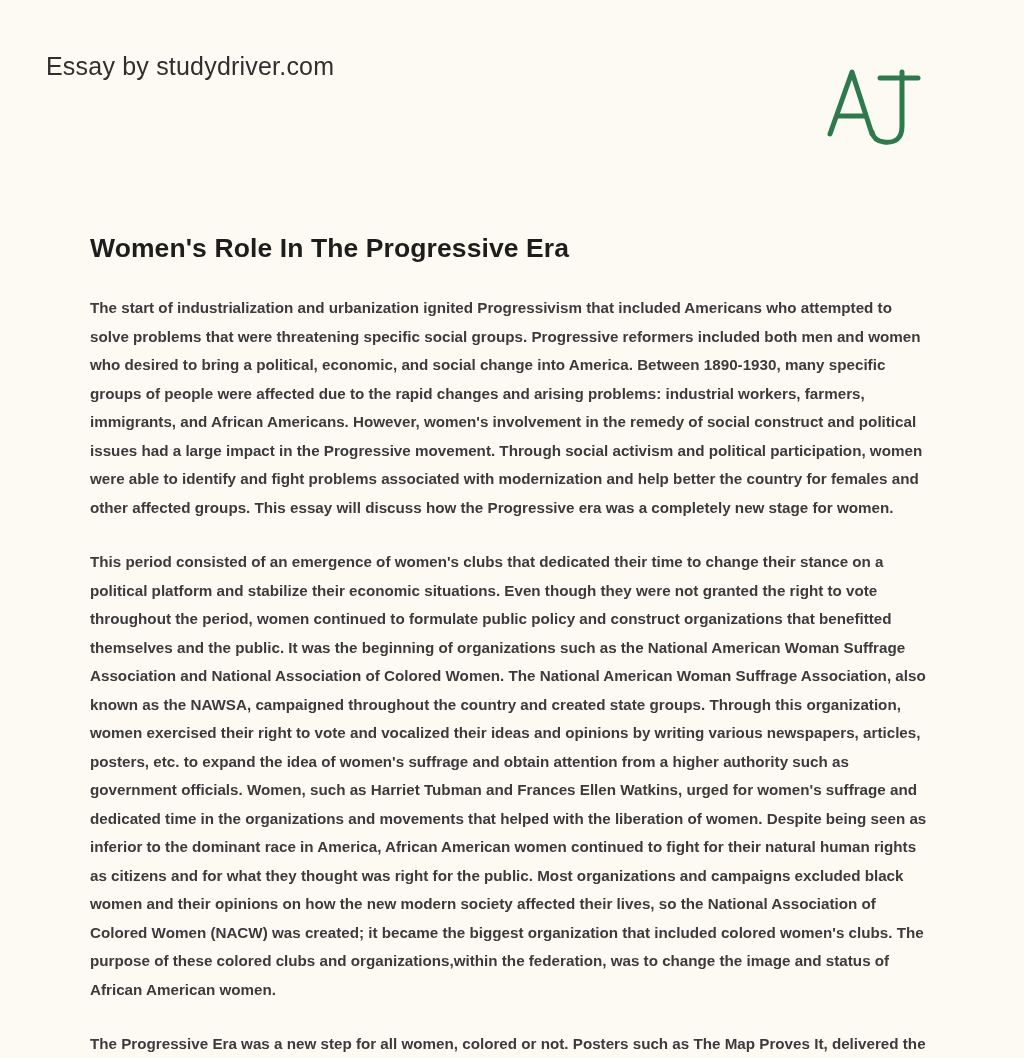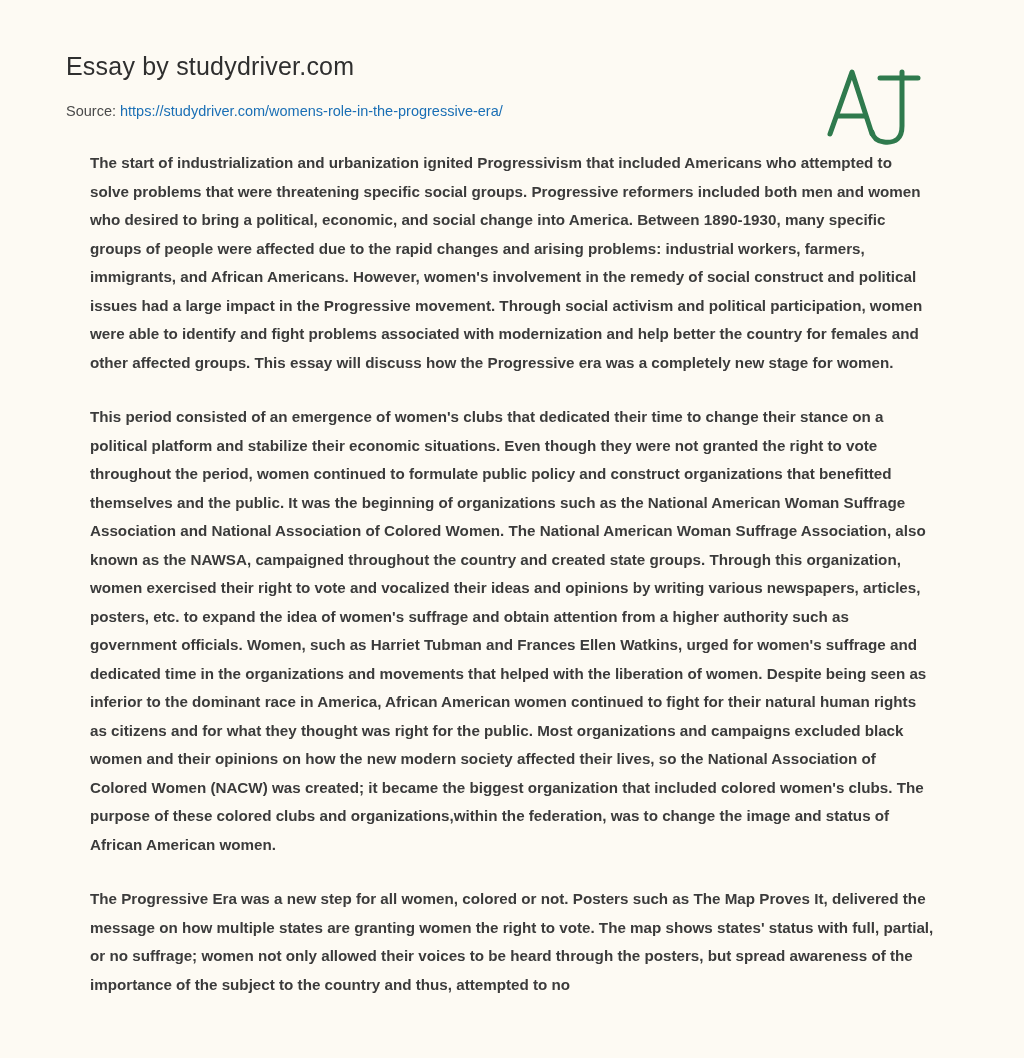--- a/index.html
+++ b/index.html
@@ -16,21 +16,21 @@
     overflow: hidden;
   }
   .page {
     position: relative;
     width: 1024px;
     height: 1058px;
     background: #fdfaf3;
     box-sizing: border-box;
   }
   .header {
-    padding: 52px 90px 0 66px;
+    padding: 52px 90px 0 46px;
     position: relative;
   }
   .essay-by {
     font-size: 25px;
     color: #2f2f2f;
     letter-spacing: 0.2px;
     font-weight: 400;
   }
   .source-line {
     margin-top: 22px;
@@ -77,36 +77,34 @@
     margin-bottom: 0;
   }
 </style>
 </head>
 <body>
 
 <div class="page">
 
   <div class="header">
     <div class="essay-by">Essay by studydriver.com</div>
-    <div class="source-line">
-      <span class="source-label">Source: </span><a class="source-url" href="#">https://studydriver.com/womens-role-in-the-progressive-era/</a>
-    </div>
 
     <div class="logo">
       <svg width="110" height="100" viewBox="0 0 110 100" xmlns="http://www.w3.org/2000/svg">
         <g fill="none" stroke="#2f7a4d" stroke-width="5" stroke-linecap="round" stroke-linejoin="round">
           <path d="M12 76 L34 14 L54 76"></path>
           <path d="M20 58 L47 58"></path>
           <path d="M84 14 L84 68 Q84 86 66 84 Q56 83 54 74"></path>
           <path d="M62 20 L100 20"></path>
         </g>
       </svg>
     </div>
   </div>
 
+  <h1 class="title">Women's Role In The Progressive Era</h1>
 
   <div class="body-copy">
     <p>The start of industrialization and urbanization ignited Progressivism that included Americans who attempted to solve problems that were threatening specific social groups. Progressive reformers included both men and women who desired to bring a political, economic, and social change into America. Between 1890-1930, many specific groups of people were affected due to the rapid changes and arising problems: industrial workers, farmers, immigrants, and African Americans. However, women's involvement in the remedy of social construct and political issues had a large impact in the Progressive movement. Through social activism and political participation, women were able to identify and fight problems associated with modernization and help better the country for females and other affected groups. This essay will discuss how the Progressive era was a completely new stage for women.</p>
     <p>This period consisted of an emergence of women's clubs that dedicated their time to change their stance on a political platform and stabilize their economic situations. Even though they were not granted the right to vote throughout the period, women continued to formulate public policy and construct organizations that benefitted themselves and the public. It was the beginning of organizations such as the National American Woman Suffrage Association and National Association of Colored Women. The National American Woman Suffrage Association, also known as the NAWSA, campaigned throughout the country and created state groups. Through this organization, women exercised their right to vote and vocalized their ideas and opinions by writing various newspapers, articles, posters, etc. to expand the idea of women's suffrage and obtain attention from a higher authority such as government officials. Women, such as Harriet Tubman and Frances Ellen Watkins, urged for women's suffrage and dedicated time in the organizations and movements that helped with the liberation of women. Despite being seen as inferior to the dominant race in America, African American women continued to fight for their natural human rights as citizens and for what they thought was right for the public. Most organizations and campaigns excluded black women and their opinions on how the new modern society affected their lives, so the National Association of Colored Women (NACW) was created; it became the biggest organization that included colored women's clubs. The purpose of these colored clubs and organizations,within the federation, was to change the image and status of African American women.</p>
     <p>The Progressive Era was a new step for all women, colored or not. Posters such as The Map Proves It, delivered the message on how multiple states are granting women the right to vote. The map shows states' status with full, partial, or no suffrage; women not only allowed their voices to be heard through the posters, but spread awareness of the importance of the subject to the country and thus, attempted to no</p>
   </div>
 
 </div>
 
 </body></html>

